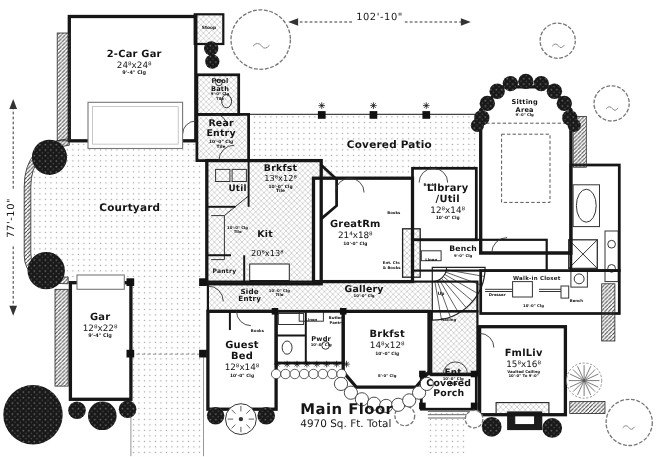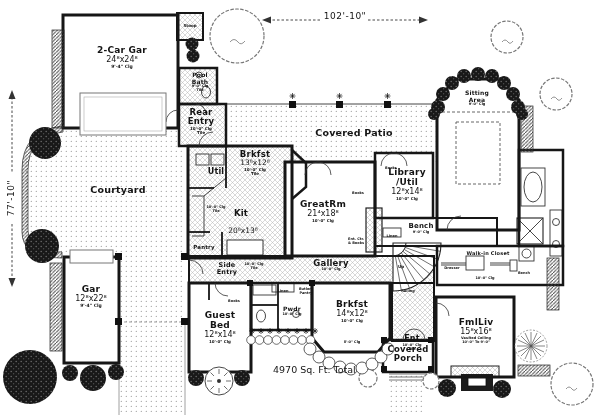--- a/index.html
+++ b/index.html
@@ -518,16 +518,17 @@
 <div class="lbl" style="left:358px;top:189px;"><span class="t35">Books</span></div>
 <div class="lbl" style="left:234px;top:297px;"><span class="t35">Books</span></div>
 <div class="lbl" style="left:356px;top:242px;">
   <div class="t35">Ent. Ctr.</div>
   <div class="t35">&amp; Books</div>
 </div>
 <div class="lbl" style="left:408px;top:287px;"><span class="t35">Railing</span></div>
 <div class="lbl" style="left:401px;top:263px;"><span class="t4">Up</span></div>
 
 <div class="titleblk">
+  <div class="t1">Main Floor</div>
   <div class="t2">4970 Sq. Ft. Total</div>
 </div>
 
 </div>
 
 </body></html>

